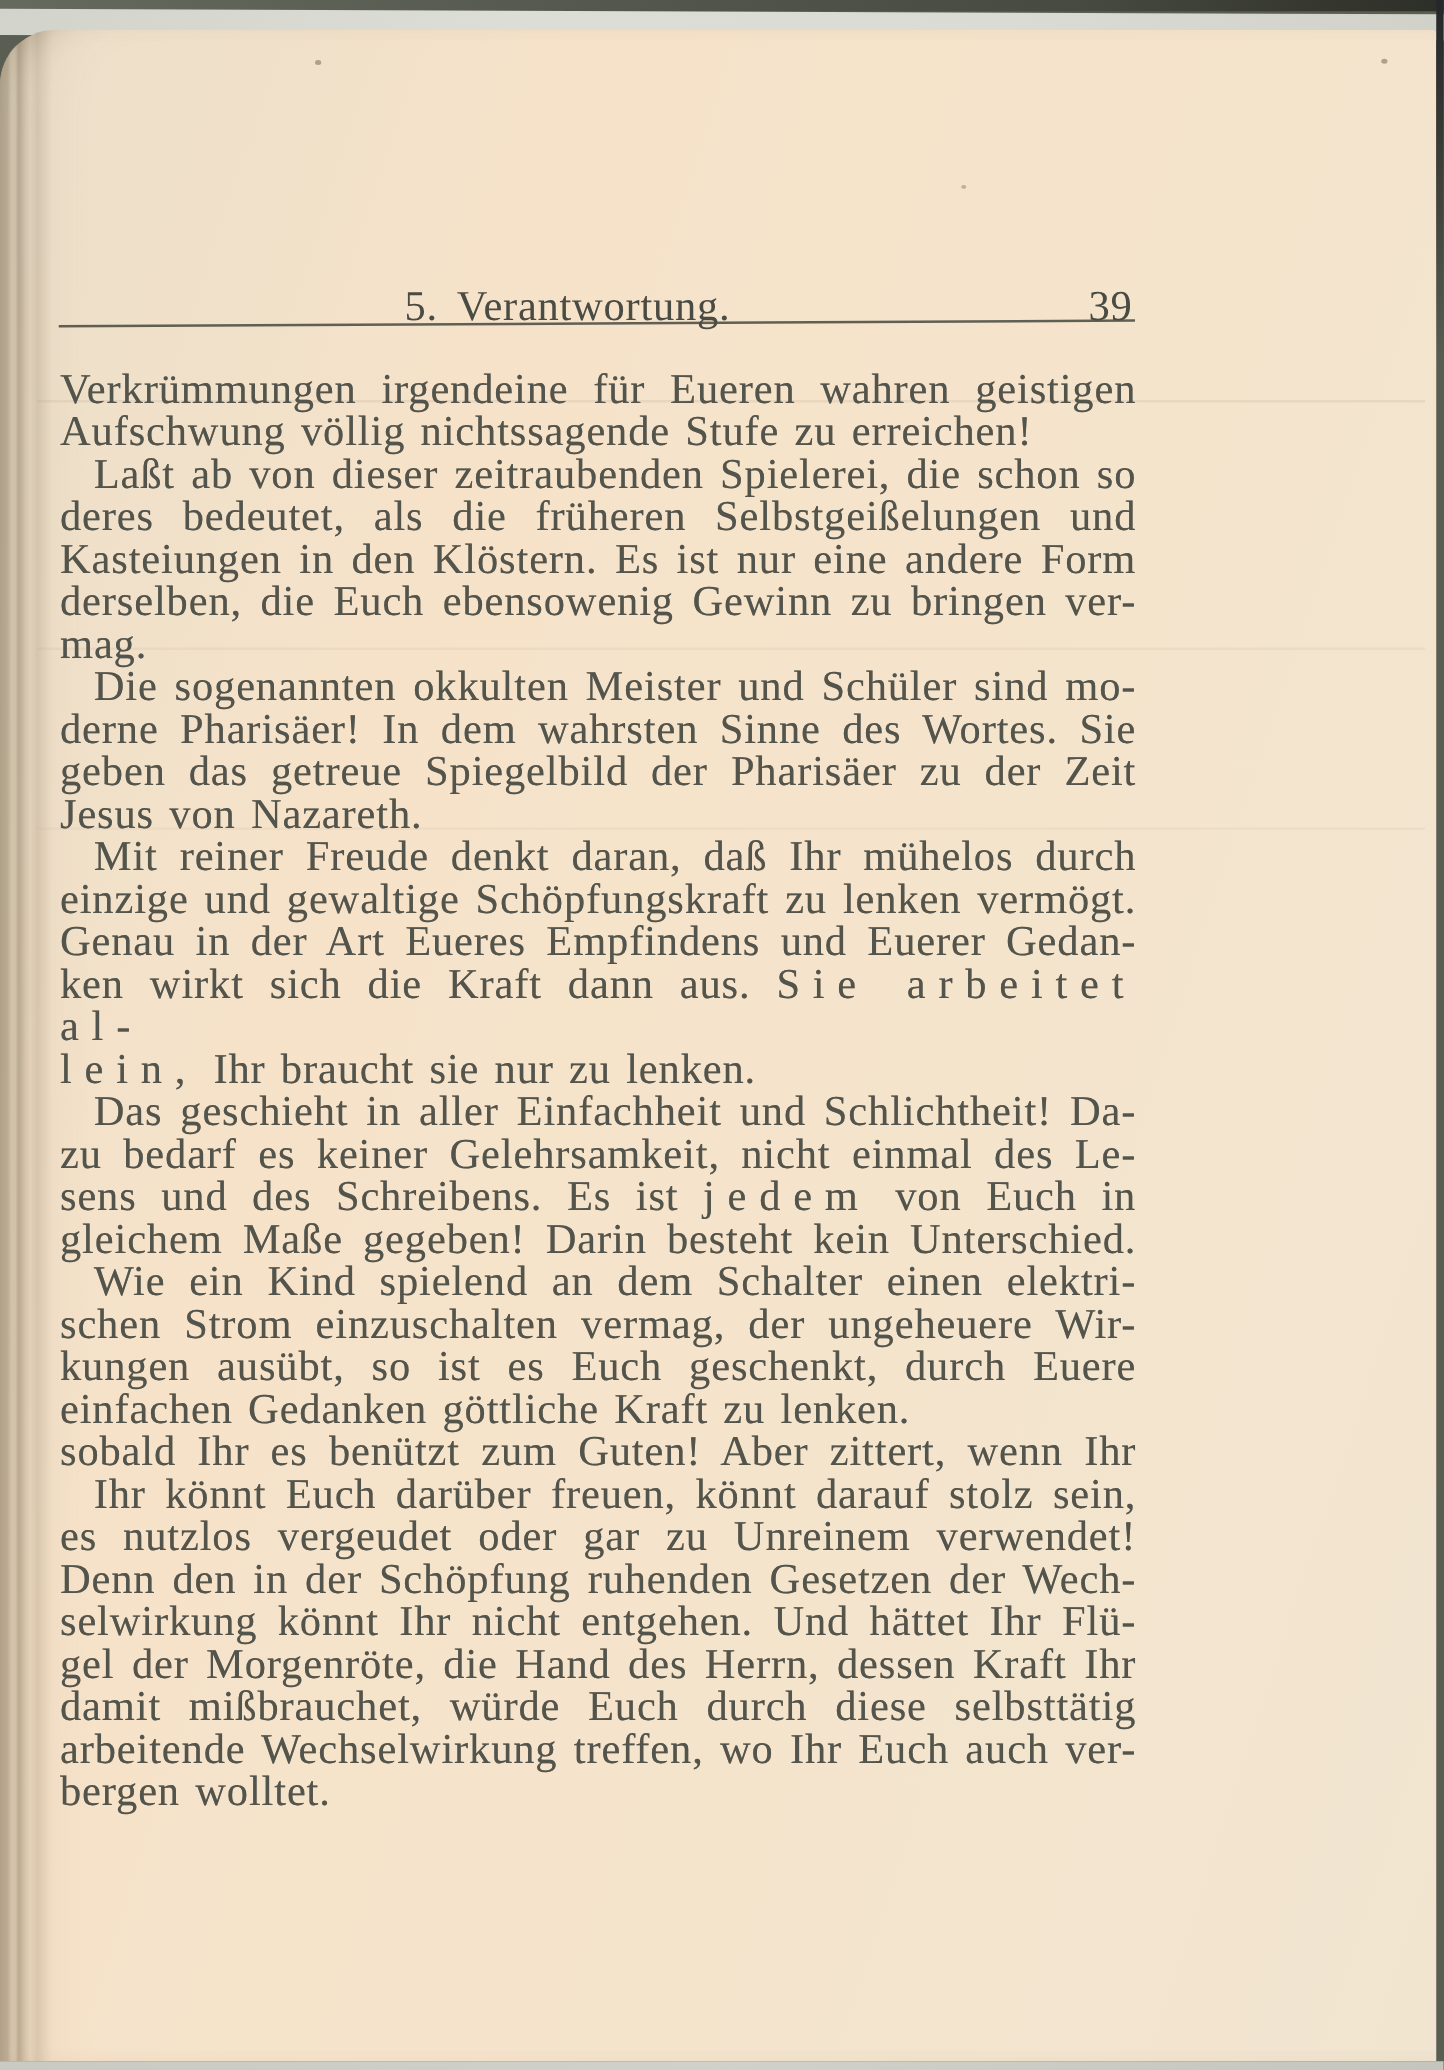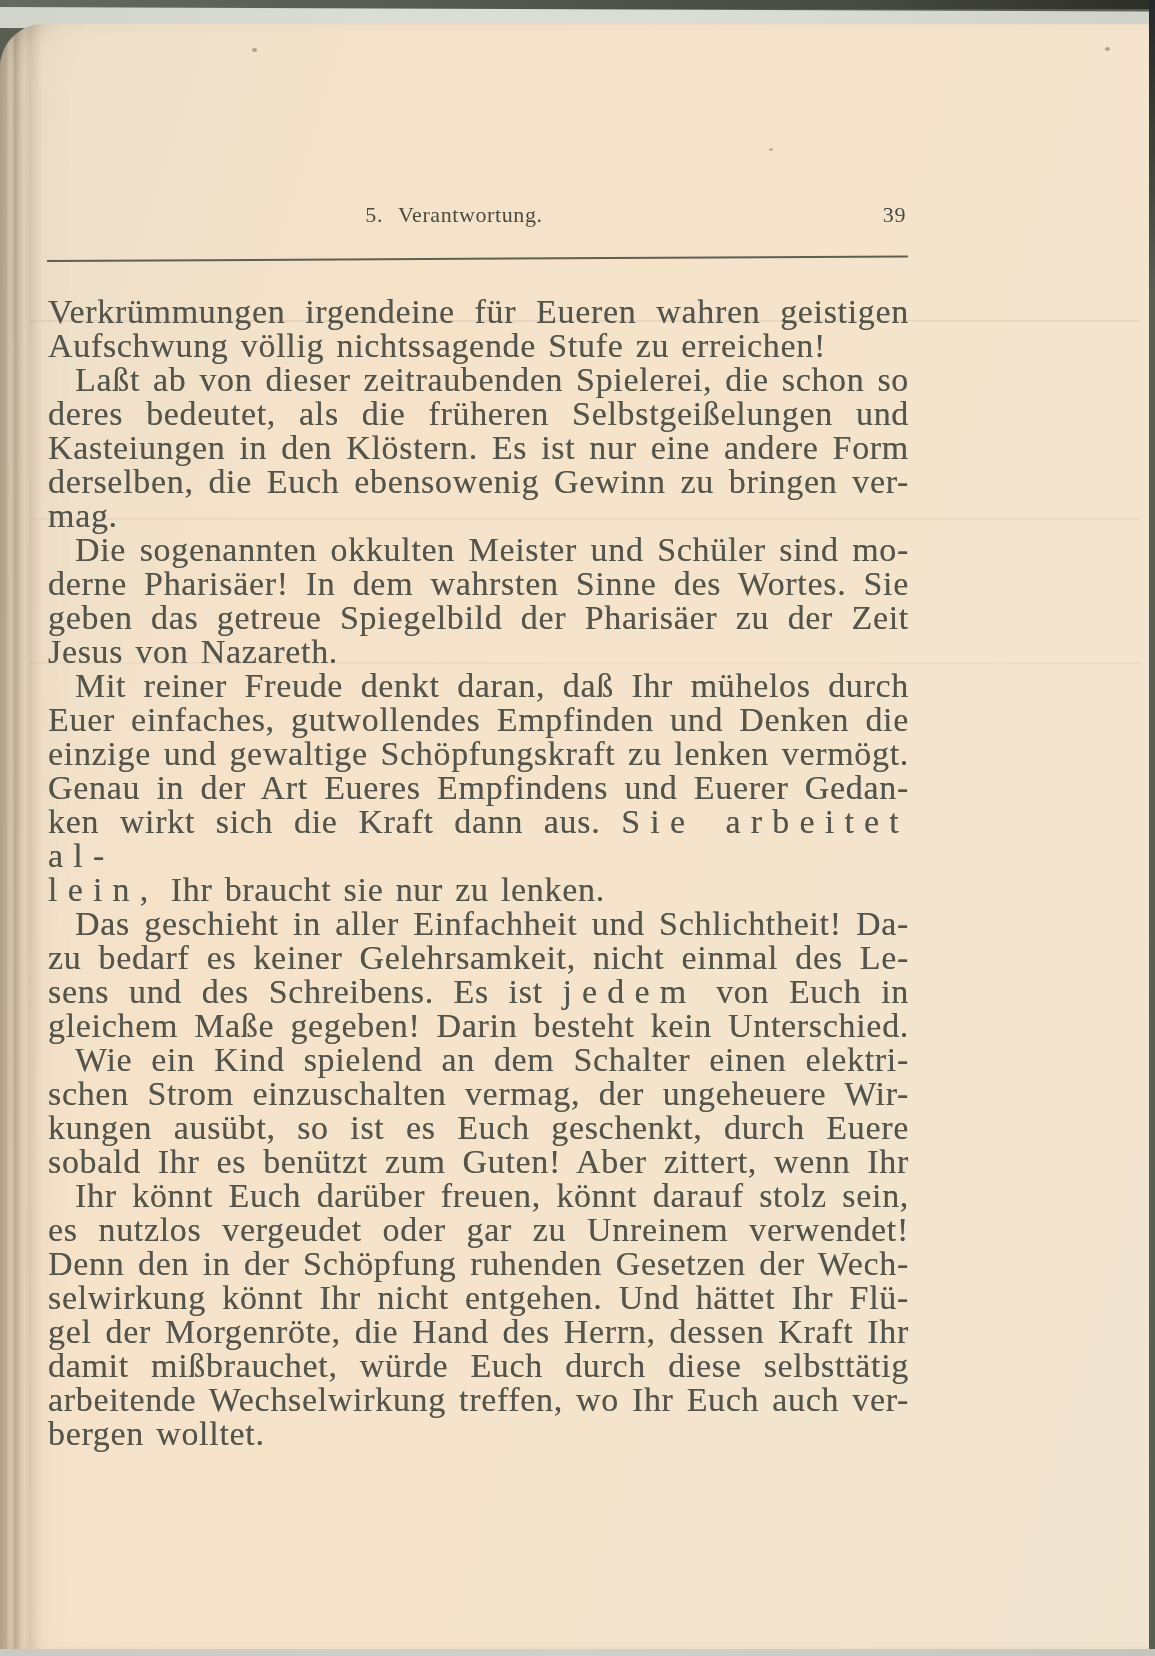--- a/index.html
+++ b/index.html
@@ -45,22 +45,22 @@
 
   
   .right-edge{position:absolute;right:0;top:0;width:6px;height:295px;
     background:linear-gradient(to bottom,var(--edge-dark) 0%,#3c3e37 45%,rgba(60,62,55,0) 100%);}
 
   
   .bottom-edge{position:absolute;bottom:0;left:0;width:100%;height:7px;
     background:linear-gradient(to right,#c9cbc2 0%,#d0d2c9 50%,#c4c6bd 100%);}
 
   
-  .header{position:absolute;top:202px;left:48px;width:860px;height:38px;color:var(--ink-strong);
-    font-size:22px;letter-spacing:0.6px;}
+  .header{position:absolute;top:227px;left:48px;width:860px;height:38px;color:var(--ink-strong);
+    font-size:34px;letter-spacing:0.6px;}
   .chapter-head{position:absolute;left:0;right:0;text-align:center;transform:translateX(-24px);}
   .chapter-head .num{margin-right:15px;}
   .folio{position:absolute;right:2px;top:0;}
 
   
   .rule{position:absolute;top:260px;left:47px;width:861px;height:2px;background:var(--rule);
     transform:rotate(-0.3deg);transform-origin:left center;opacity:.88;}
 
   
   .body-text{position:absolute;top:295px;left:48px;width:861px;
@@ -107,32 +107,32 @@
       <div class="line indent"><span>Laßt ab von dieser zeitraubenden Spielerei, die schon so</span></div>
       <div class="line"><span>deres bedeutet, als die früheren Selbstgeißelungen und</span></div>
       <div class="line"><span>Kasteiungen in den Klöstern. Es ist nur eine andere Form</span></div>
       <div class="line"><span>derselben, die Euch ebensowenig Gewinn zu bringen ver-</span></div>
       <div class="line end"><span>mag.</span></div>
       <div class="line indent"><span>Die sogenannten okkulten Meister und Schüler sind mo-</span></div>
       <div class="line"><span>derne Pharisäer! In dem wahrsten Sinne des Wortes. Sie</span></div>
       <div class="line"><span>geben das getreue Spiegelbild der Pharisäer zu der Zeit</span></div>
       <div class="line end"><span>Jesus von Nazareth.</span></div>
       <div class="line indent"><span>Mit reiner Freude denkt daran, daß Ihr mühelos durch</span></div>
-      <div class="line"><span>Euer einfaches, gutwollendes Empfinden und Denken die</span></div>
       <div class="line"><span>einzige und gewaltige Schöpfungskraft zu lenken vermögt.</span></div>
       <div class="line"><span>Genau in der Art Eueres Empfindens und Euerer Gedan-</span></div>
       <div class="line"><span>ken wirkt sich die Kraft dann aus. </span><span class="sperr">Sie arbeitet al-</span></div>
       <div class="line end"><span class="sperr">lein,</span><span> Ihr braucht sie nur zu lenken.</span></div>
       <div class="line indent"><span>Das geschieht in aller Einfachheit und Schlichtheit! Da-</span></div>
       <div class="line"><span>zu bedarf es keiner Gelehrsamkeit, nicht einmal des Le-</span></div>
       <div class="line"><span>sens und des Schreibens. Es ist </span><span class="sperr">jedem</span><span> von Euch in</span></div>
       <div class="line"><span>gleichem Maße gegeben! Darin besteht kein Unterschied.</span></div>
       <div class="line indent"><span>Wie ein Kind spielend an dem Schalter einen elektri-</span></div>
       <div class="line"><span>schen Strom einzuschalten vermag, der ungeheuere Wir-</span></div>
       <div class="line"><span>kungen ausübt, so ist es Euch geschenkt, durch Euere</span></div>
+      <div class="line end"><span>einfachen Gedanken göttliche Kraft zu lenken.</span></div>
       <div class="line"><span>sobald Ihr es benützt zum Guten! Aber zittert, wenn Ihr</span></div>
       <div class="line indent"><span>Ihr könnt Euch darüber freuen, könnt darauf stolz sein,</span></div>
       <div class="line"><span>es nutzlos vergeudet oder gar zu Unreinem verwendet!</span></div>
       <div class="line"><span>Denn den in der Schöpfung ruhenden Gesetzen der Wech-</span></div>
       <div class="line"><span>selwirkung könnt Ihr nicht entgehen. Und hättet Ihr Flü-</span></div>
       <div class="line"><span>gel der Morgenröte, die Hand des Herrn, dessen Kraft Ihr</span></div>
       <div class="line"><span>damit mißbrauchet, würde Euch durch diese selbsttätig</span></div>
       <div class="line"><span>arbeitende Wechselwirkung treffen, wo Ihr Euch auch ver-</span></div>
       <div class="line end"><span>bergen wolltet.</span></div>
     </div>

